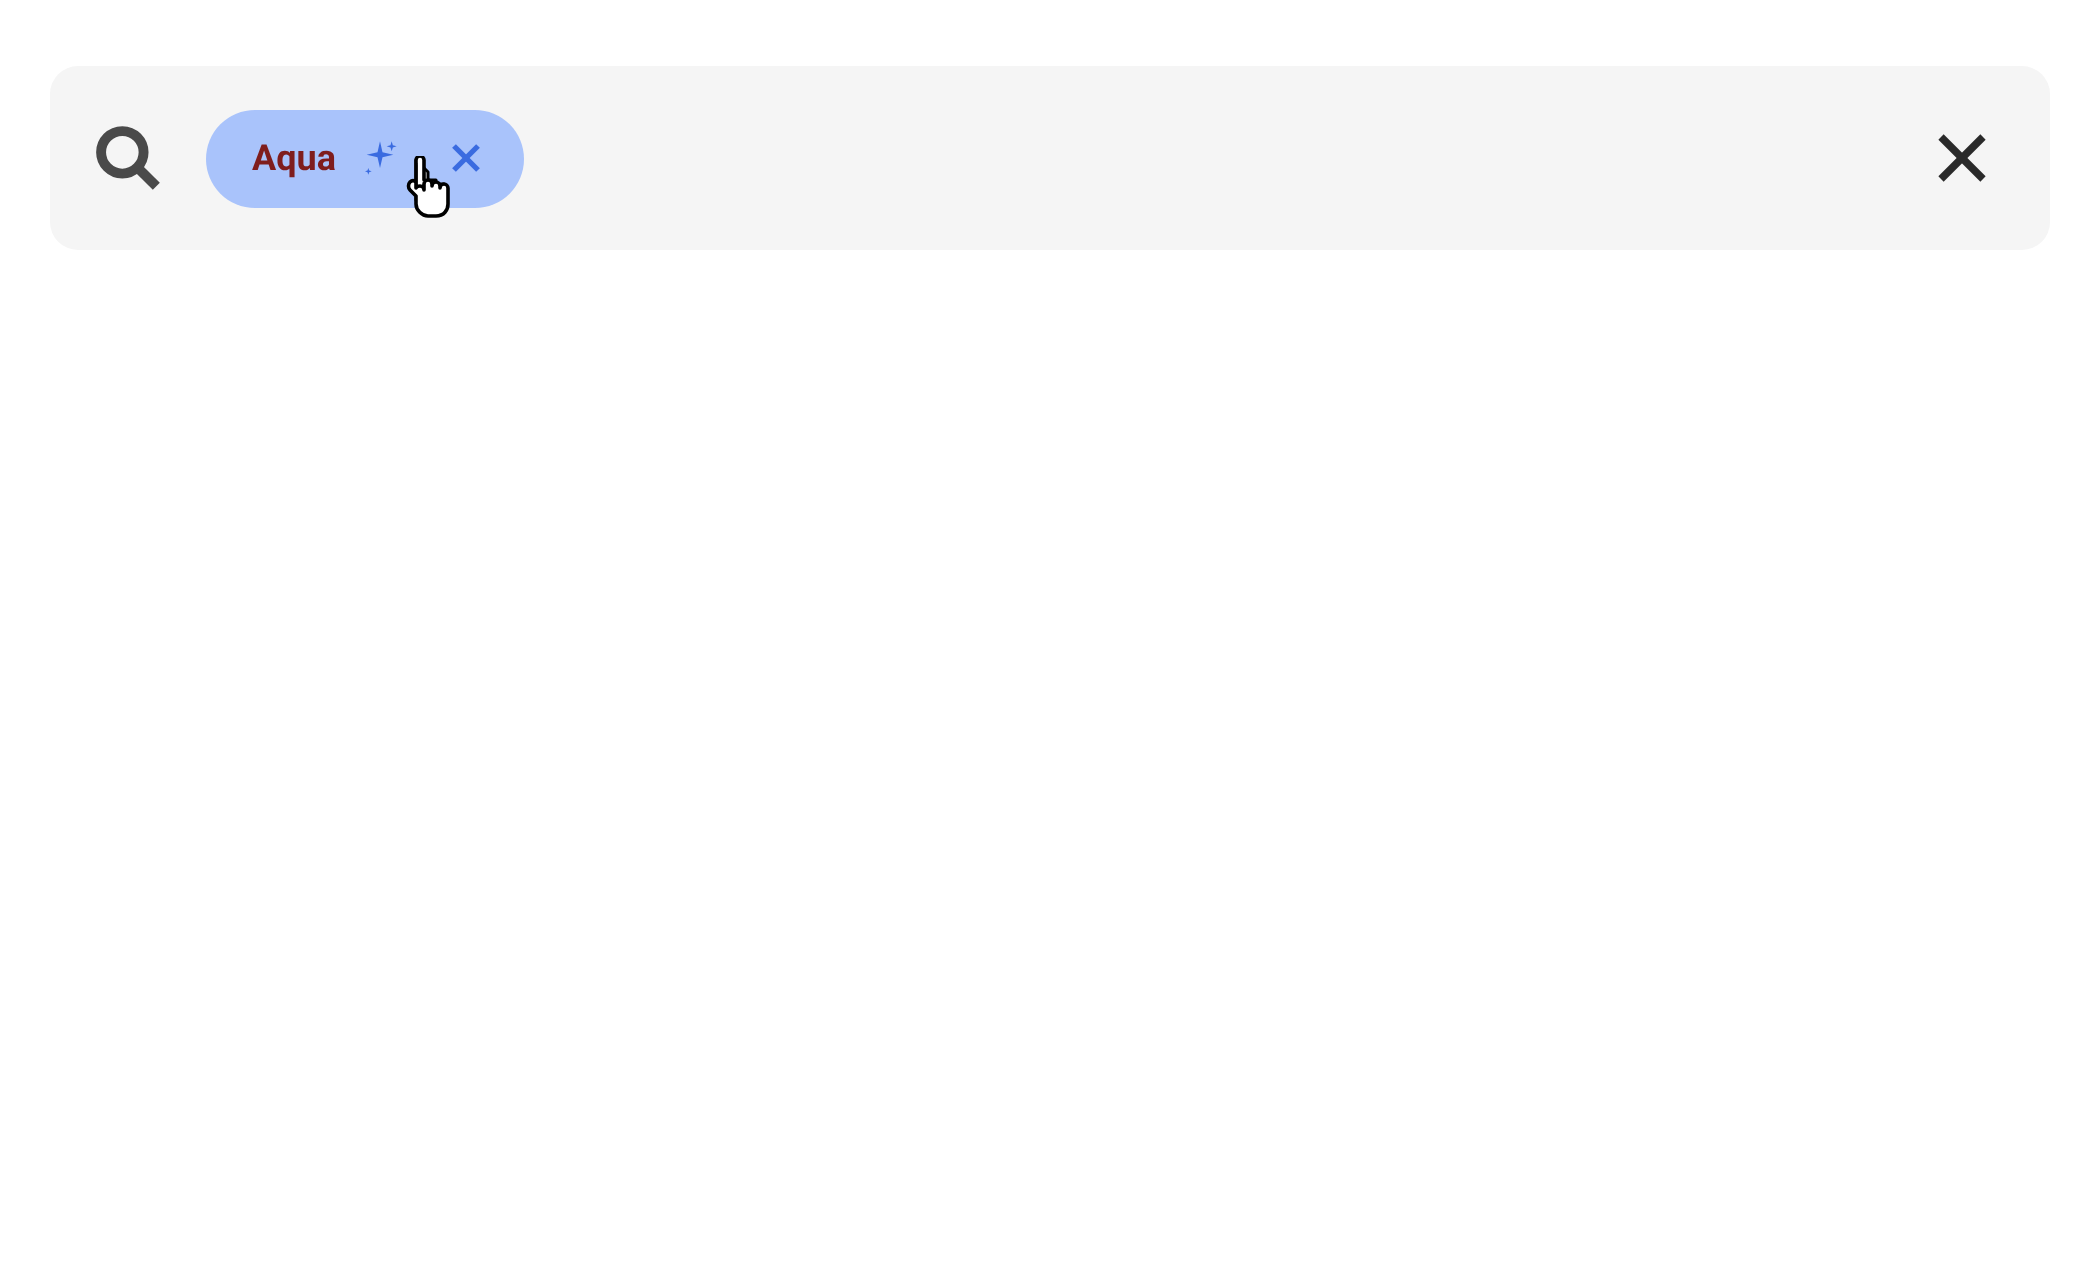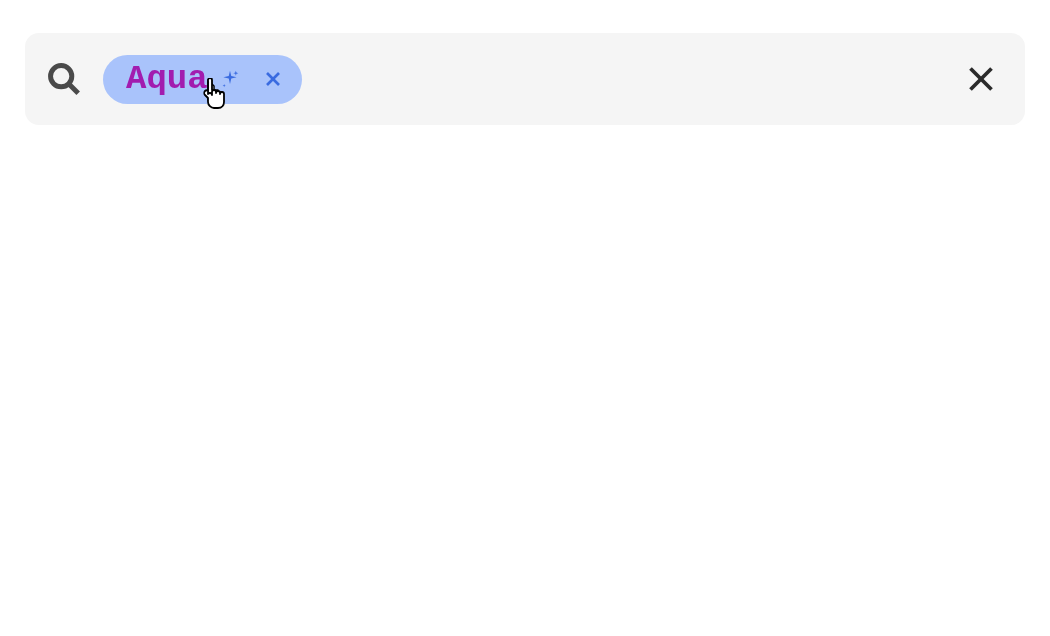--- a/index.html
+++ b/index.html
@@ -47,25 +47,24 @@
       display: inline-flex;
       align-items: center;
       background: #a9c3fb;
       border-radius: 25px;
       padding: 8px 20px 8px 23px;
       height: 49px;
       cursor: pointer;
     }
     
     .tag-label {
-      font-size: 34px;
+      font-size: 18px;
       font-weight: 700;
-      color: #a21caf;
+      color: #7f1d1d;
       margin-right: 12px;
-      font-family: Liberation Mono, monospace;
     }
     
     .sparkle-icon {
       width: 20px;
       height: 20px;
       margin-right: 24px;
       display: flex;
       align-items: center;
       justify-content: center;
     }

